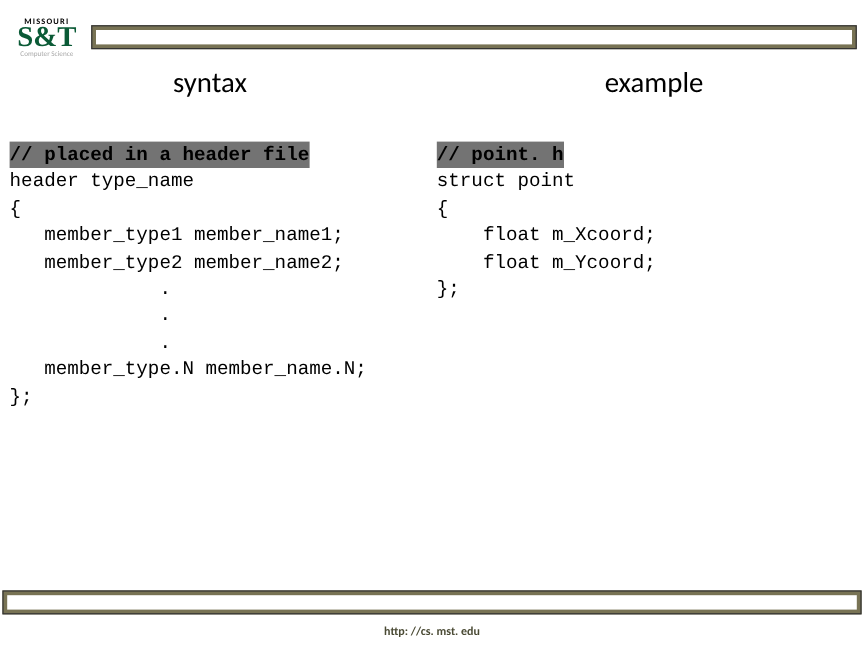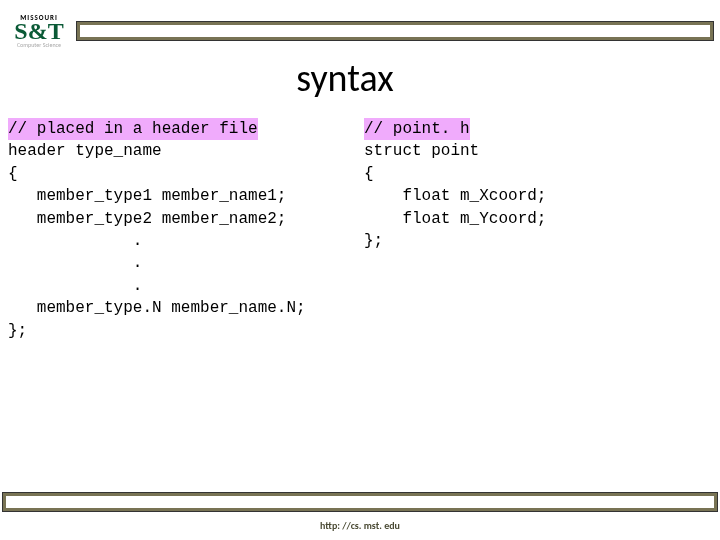--- a/index.html
+++ b/index.html
@@ -6,28 +6,28 @@
   html, body { width: 720px; height: 540px; font-family: Calibri, Arial, sans-serif; background: #fff; }
   .slide { position: relative; width: 720px; height: 540px; }
   .top-bar-wrap { position: absolute; left: 2px; top: 10px; right: 6px; display: flex; align-items: center; }
   .logo-block { width: 74px; height: 42px; display: flex; flex-direction: column; align-items: center; justify-content: center; }
   .logo-mo { font-size: 7px; font-weight: bold; letter-spacing: 1px; color: #000; background: #fff; display: inline-block; }
   .logo-st { font-family: Georgia, 'Times New Roman', serif; font-size: 24px; font-weight: bold; color: #0a5a36; line-height: 0.8; }
   .logo-sub { font-size: 6px; color: #aaa; }
   .top-bar { flex: 1; height: 20px; background: #787354; border: 1px solid #333; position: relative; }
   .top-bar-inner { position: absolute; left: 3px; top: 3px; right: 3px; bottom: 3px; background: #fff; }
   .headings { position: absolute; top: 55px; left: 0; right: 0; display: flex; }
-  .heading { flex: 1; text-align: center; font-size: 38px; font-weight: 400; color: #000; font-family: Calibri, Arial, sans-serif; }
+  .heading { flex: 1; text-align: center; font-size: 24px; font-weight: 400; color: #000; font-family: Calibri, Arial, sans-serif; }
   .heading-left { text-align: center; padding-left: 30px; padding-right: 60px; }
   .heading-right { text-align: center; padding-left: 20px; padding-right: 30px; }
   .code-area { position: absolute; top: 118px; left: 8px; right: 8px; display: flex; }
   .code-col { font-family: 'Courier New', Courier, monospace; font-size: 16px; line-height: 1.4; color: #000; white-space: pre; }
   .code-left { width: 350px; }
   .code-right { flex: 1; padding-left: 6px; }
-  .hl { background: #f0abfc; display: inline-block; }
+  .hl { background: #737373; display: inline-block; font-weight: bold; }
   .bottom-bar-wrap { position: absolute; left: 2px; bottom: 28px; right: 2px; }
   .bottom-bar { height: 20px; background: #787354; border: 1px solid #333; position: relative; }
   .bottom-bar-inner { position: absolute; left: 3px; top: 3px; right: 3px; bottom: 3px; background: #fff; }
   .footer { position: absolute; bottom: 8px; left: 0; right: 0; text-align: center; font-size: 10px; color: #4b4b35; font-weight: bold; }
 </style>
 </head>
 <body>
 
 <div class="slide">
 
@@ -37,20 +37,21 @@
       <span class="logo-st">S&amp;T</span>
       <span class="logo-sub">Computer Science</span>
     </div>
     <div class="top-bar">
       <div class="top-bar-inner"></div>
     </div>
   </div>
 
   <div class="headings">
     <div class="heading heading-left">syntax</div>
+    <div class="heading heading-right">example</div>
   </div>
 
   <div class="code-area">
     <div class="code-col code-left"><span class="hl">// placed in a header file</span>
 <span>header type_name
 {
    member_type1 member_name1;
    member_type2 member_name2;
              .
              .

